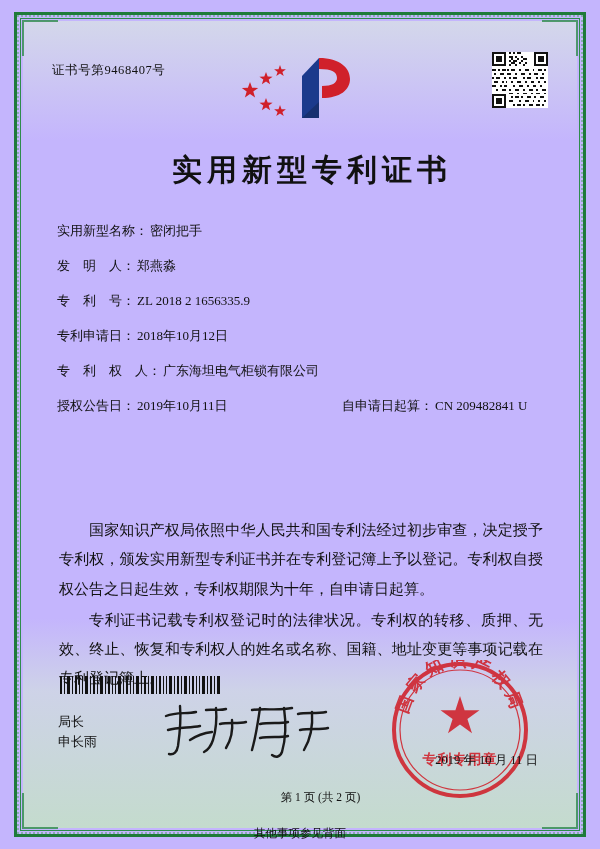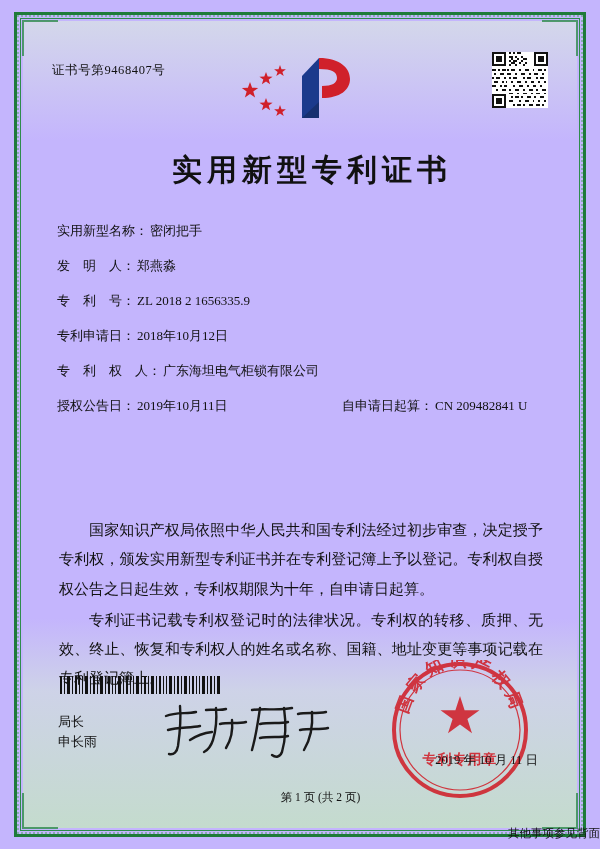--- a/index.html
+++ b/index.html
@@ -235,21 +235,21 @@
     text-align: center;
     font-size: 11.5px;
     color: #111;
     padding-left: 41px;
   }
 
   .footer-note {
     position: absolute;
     left: 0; right: 0;
     top: 826px;
-    text-align: right;
+    text-align: center;
     font-size: 11.5px;
     color: #111;
   }
 </style>
 </head>
 <body>
 
 <div class="page">
 
   <div class="top-wash"></div>

